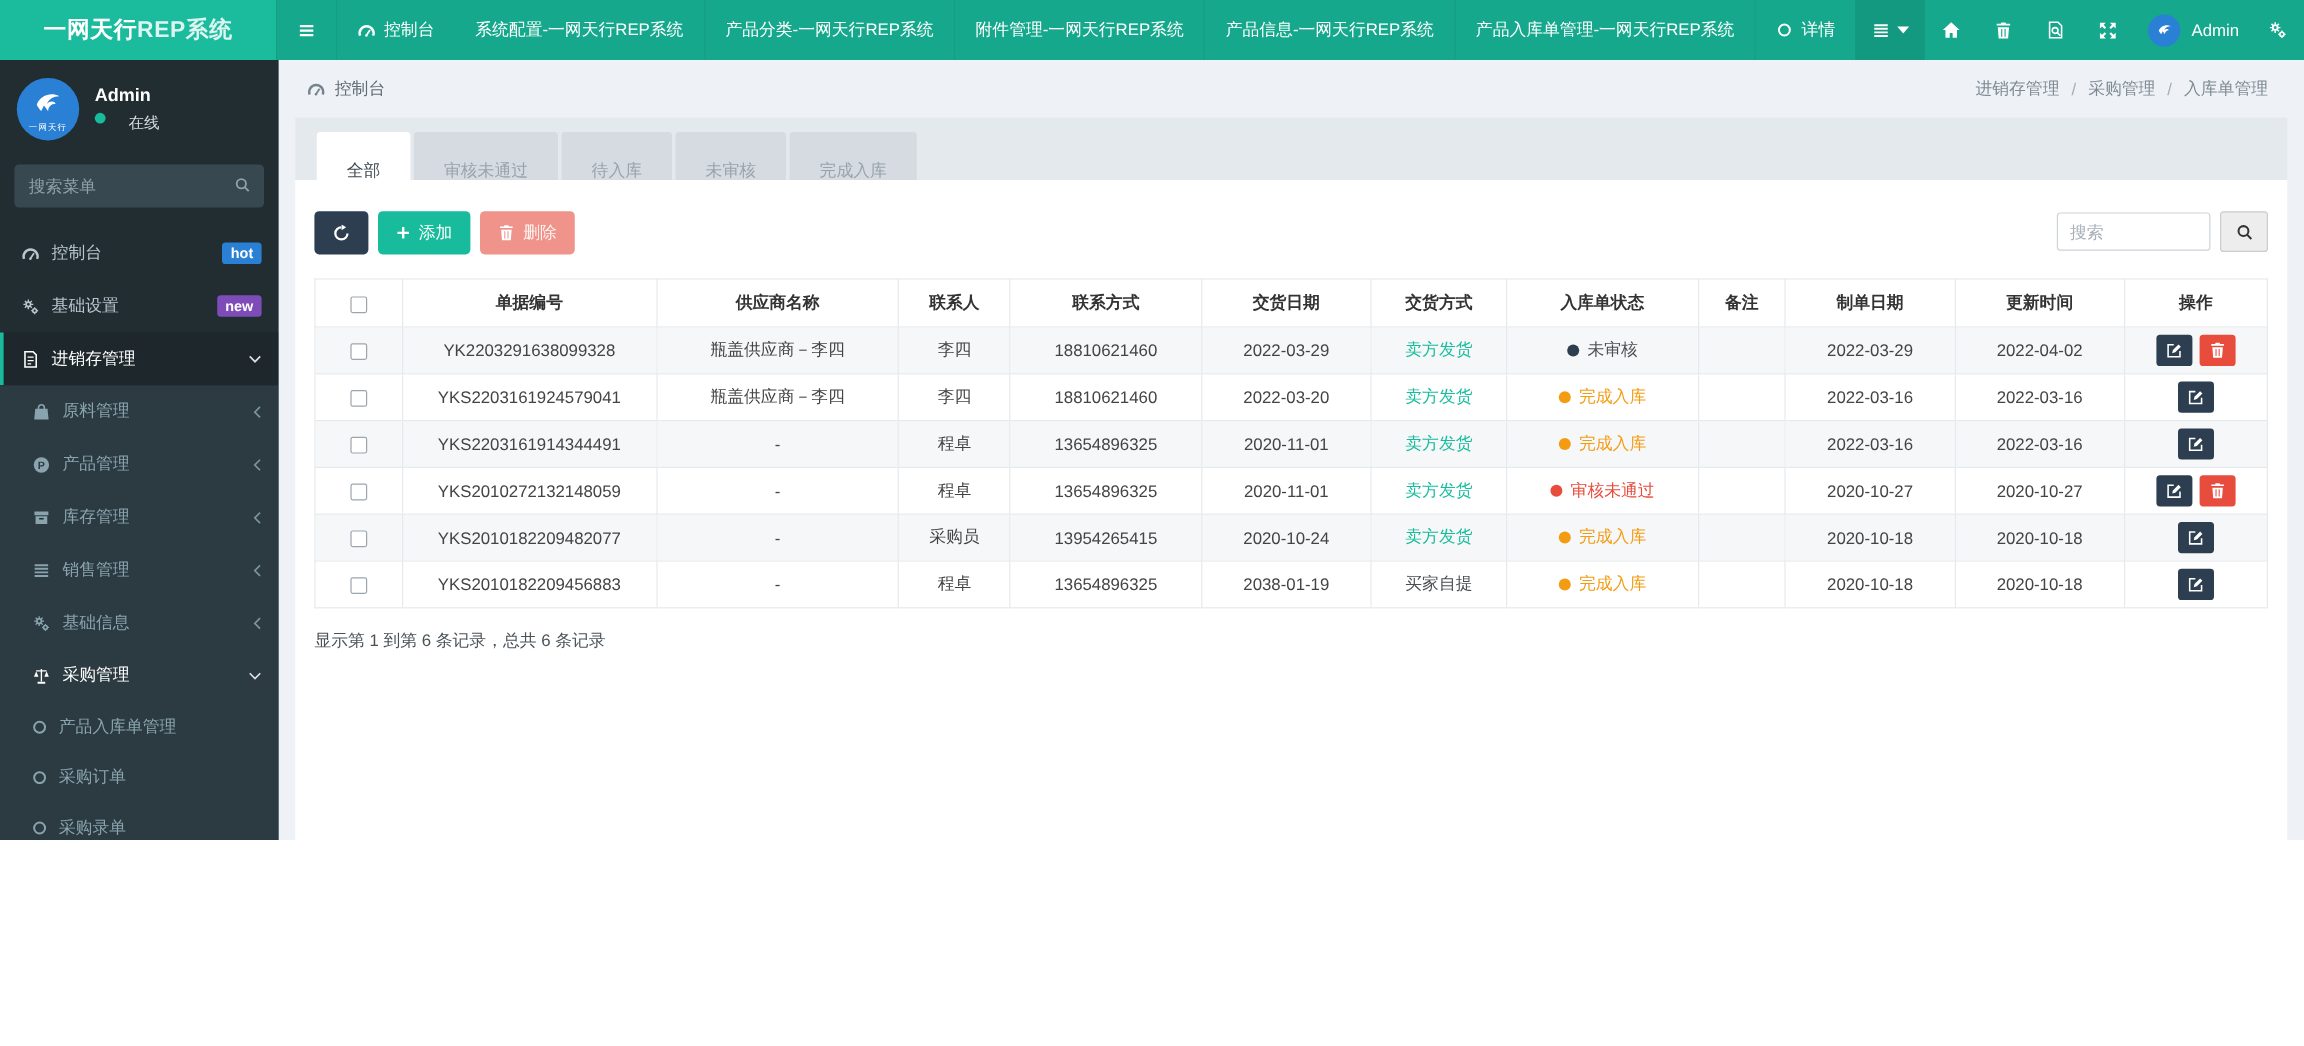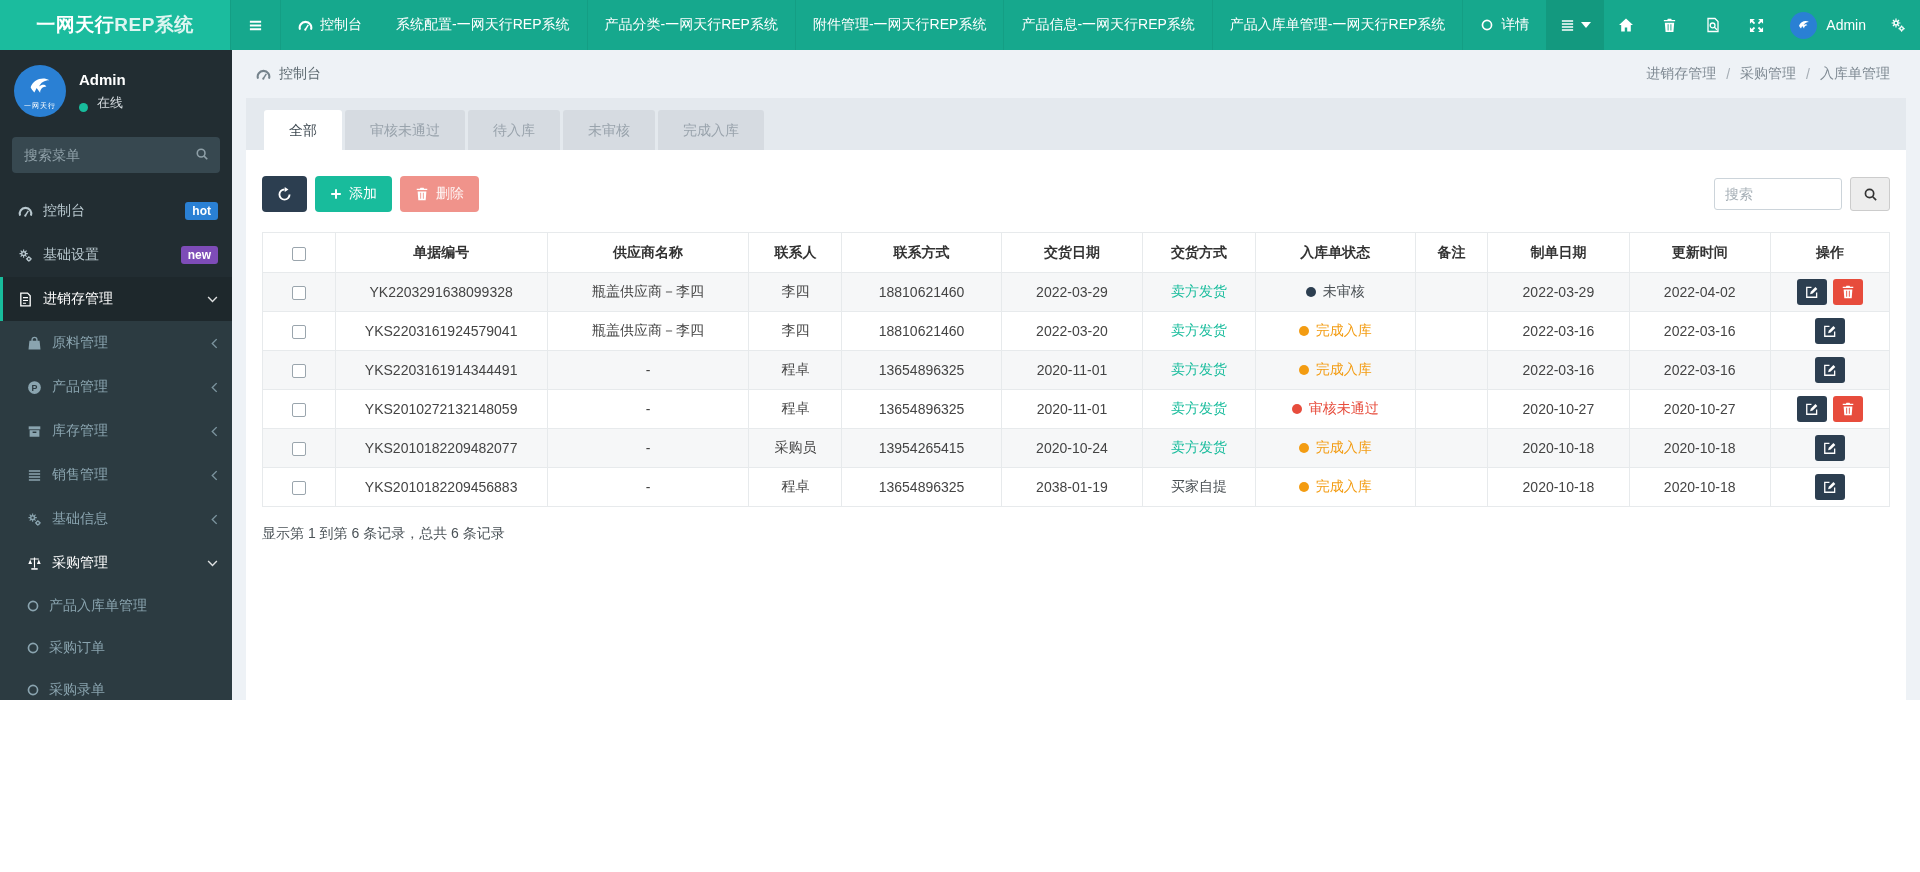--- a/index.html
+++ b/index.html
@@ -23,21 +23,21 @@
   .icon svg { width:100%; height:100%; display:block; }
   .i14 { width:14px; height:14px; } .i15 { width:15px; height:15px; } .i16 { width:16px; height:16px; }
   .i12 { width:12px; height:12px; } .i10 { width:10px; height:10px; }
 
   
   .sidebar { position:absolute; top:50px; left:0; bottom:0; width:232px; background:#222d32; overflow:hidden; z-index:4; }
   .user-panel { display:flex; align-items:center; padding:15px 14px 16px; }
   .avatar { width:52px; height:52px; border-radius:50%; background:#2a80d4; display:flex; flex-direction:column; align-items:center; justify-content:center; overflow:hidden; flex:none; }
   .uinfo { margin-left:13px; }
   .uname { color:#fff; font-weight:bold; font-size:15px; margin-bottom:6px; }
-  .ustatus { color:#d7dde1; font-size:13px; display:flex; align-items:flex-end; gap:9px; }
+  .ustatus { color:#d7dde1; font-size:13px; display:flex; align-items:flex-start; gap:19px; }
   .sdot { width:9px; height:9px; border-radius:50%; background:#18bc9c; display:inline-block; }
   .side-search { margin:4px 12px 16px; position:relative; }
   .side-search input { width:100%; height:36px; background:#374850; border:none; border-radius:4px; color:#cfd8dc; font-size:14px; padding:0 34px 0 12px; outline:none; }
   .side-search input::placeholder { color:#8fa0a8; }
   .side-search .icon { position:absolute; right:11px; top:10px; color:#8fa0a8; }
 
   .menu-item { display:flex; align-items:center; height:44px; padding:0 14px 0 17px; color:#b8c7ce; font-size:14px; cursor:pointer; position:relative; }
   .menu-item .mi { width:17px; height:15px; margin-right:9px; color:inherit; flex:none; }
   .menu-item .mlabel { white-space:nowrap; }
   .mbadge { margin-left:auto; font-size:12px; font-weight:bold; color:#fff; padding:2px 7px; border-radius:3px; line-height:1.2; }
@@ -53,25 +53,25 @@
   
   .main { position:absolute; top:50px; left:232px; right:0; bottom:0; background:#eef2f6; overflow:hidden; }
   .bc-row { height:48px; display:flex; align-items:center; padding:0 30px 0 24px; }
   .bc-left { display:flex; align-items:center; gap:8px; color:#5f6b72; font-size:14px; cursor:pointer; }
   .bc-left .icon { color:#75838c; }
   .bc-right { margin-left:auto; display:flex; align-items:center; gap:10px; color:#7f8a93; font-size:14px; }
   .bc-right .sep { color:#a6aeb5; }
   .bc-right .crumb { cursor:pointer; }
 
   .band { margin:0 14px; height:52px; background:#e4e9ee; padding:12px 18px 0; display:flex; align-items:flex-end; gap:3px; }
-  .ftab { height:40px; line-height:40px; padding:0 25px; font-size:14px; background:#d6dbe1; color:#99a3ac; border-radius:3px 3px 0 0; cursor:pointer; white-space:nowrap; }
+  .ftab { height:40px; line-height:40px; padding:12px 25px; font-size:14px; background:#d6dbe1; color:#99a3ac; border-radius:3px 3px 0 0; cursor:pointer; white-space:nowrap; }
   .ftab.active { background:#fff; color:#3f4a52; }
 
   .card { margin:0 14px; background:#fff; height:722px; padding:26px 16px 0; }
-  .toolbar { display:flex; align-items:center; }
+  .toolbar { display:flex; align-items:flex-start; }
   .btn { height:36px; border:none; border-radius:4px; color:#fff; font-size:14px; display:inline-flex; align-items:center; gap:7px; padding:0 15px; cursor:pointer; }
   .btn .icon { color:#fff; }
   .btn-refresh { background:#2c3e50; width:45px; justify-content:center; padding:0; }
   .btn-add { background:#18bc9c; margin-left:8px; }
   .btn-del { background:#f0938b; margin-left:8px; color:rgba(255,255,255,.9); }
   .search-wrap { margin-left:auto; display:flex; align-items:center; }
   .search-wrap input { width:128px; height:32px; border:1px solid #ccd4da; border-radius:3px; padding:0 10px; font-size:14px; color:#555; outline:none; }
   .search-wrap input::placeholder { color:#a7b0b7; }
   .btn-search { width:40px; height:34px; margin-left:8px; background:#ededed; border:1px solid #ccc; border-radius:3px; color:#333; display:inline-flex; align-items:center; justify-content:center; cursor:pointer; }
 

